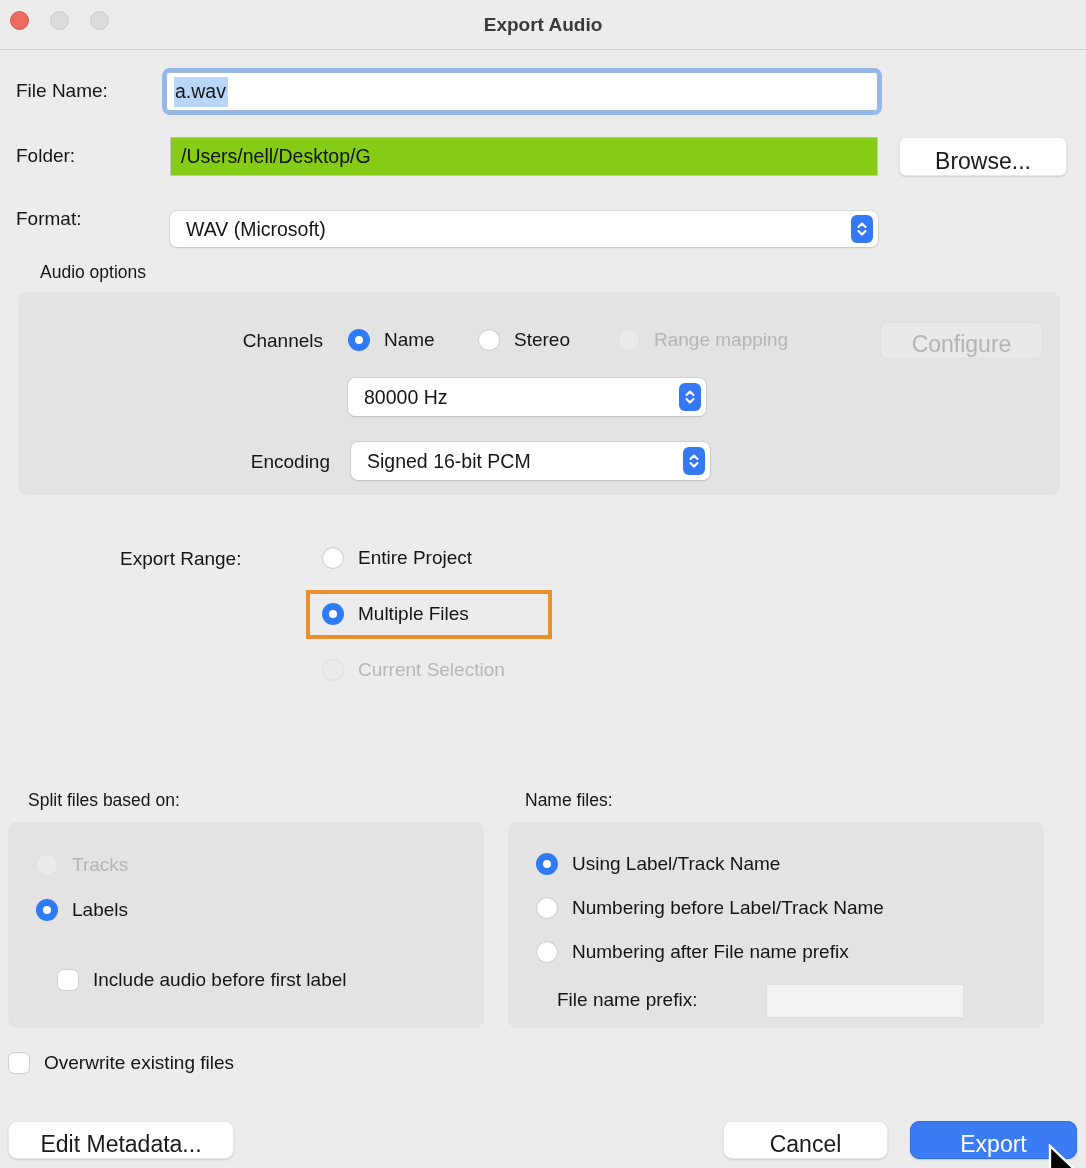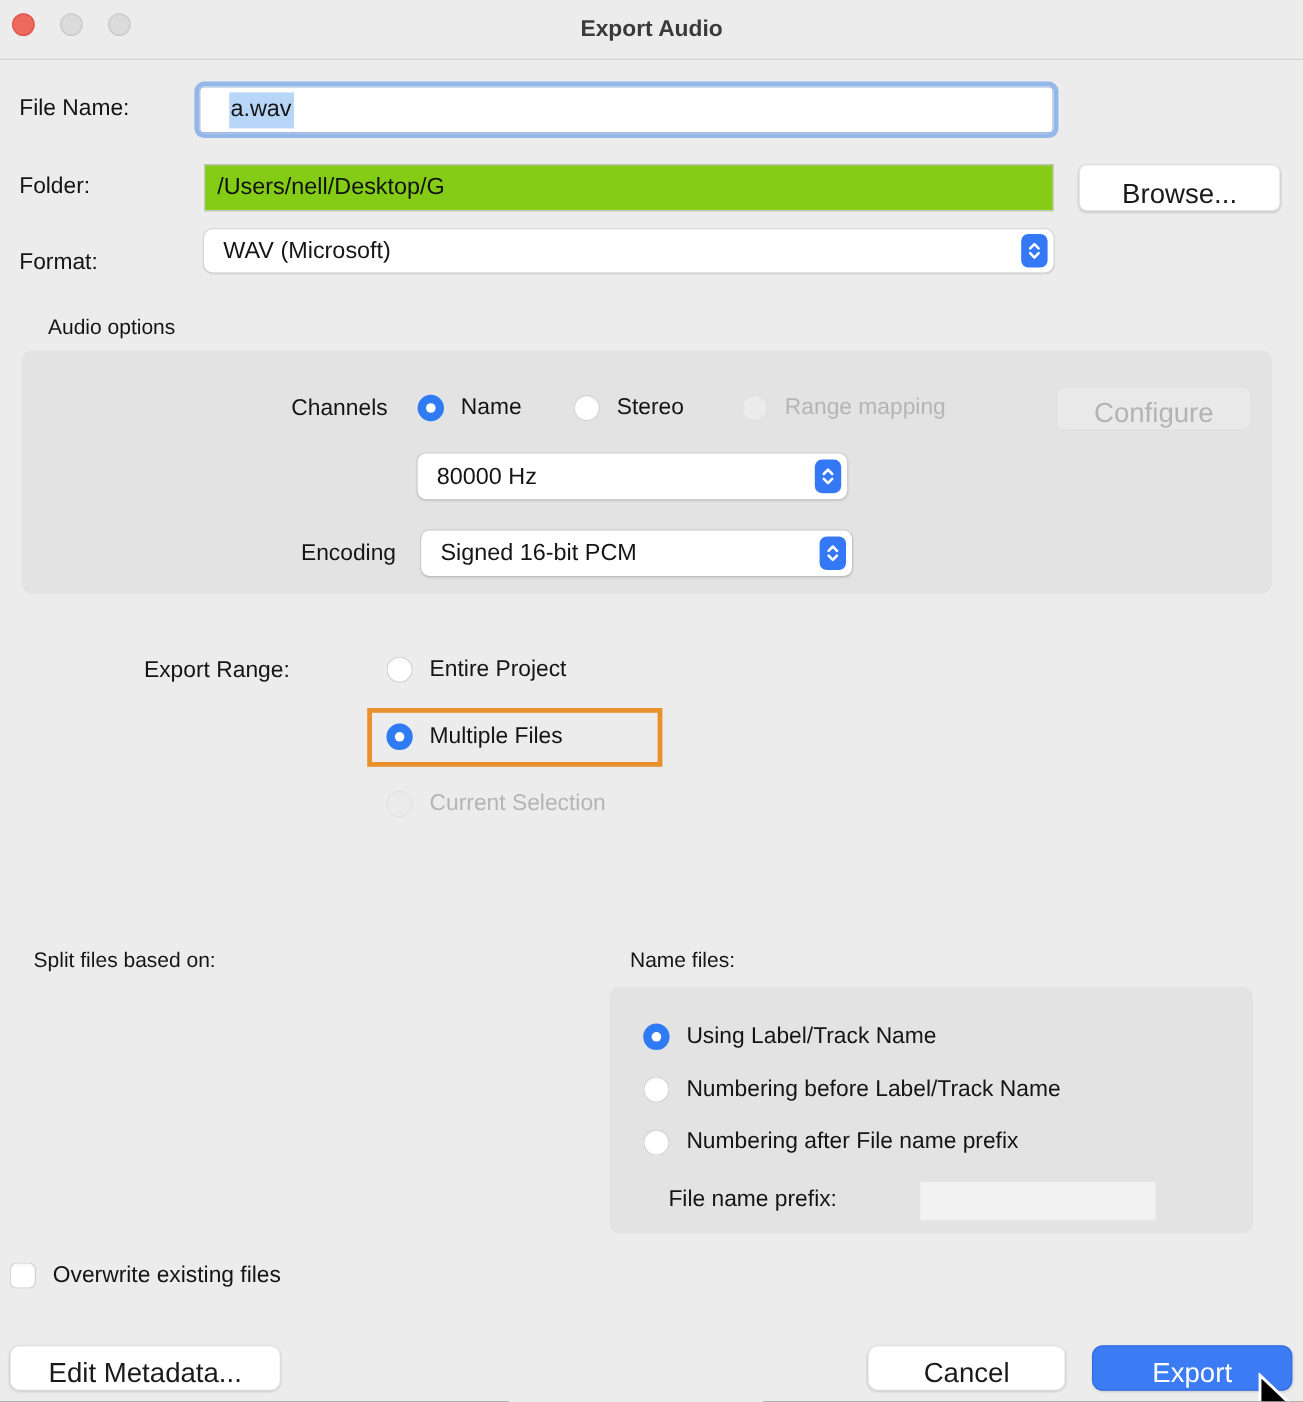--- a/index.html
+++ b/index.html
@@ -37,21 +37,21 @@
             display:flex; align-items:center; padding-left:16px; font-size:19.5px; }
   .stepper { position:absolute; right:5px; top:50%; transform:translateY(-50%);
              width:22px; height:28px; background:#3478F6; border-radius:6px;
              display:flex; align-items:center; justify-content:center; }
   .text-input { position:absolute; background:#84cc16; border:1px solid #C8C8C8; border-top-color:#B9B9B9;
                 font-family:"Liberation Sans",sans-serif; font-size:19.5px; color:#111;
                 padding:0 10px; }
   
   .focus-ring { position:absolute; left:162px; top:68px; width:720px; height:47px;
                 border:4px solid #94B7EA; border-radius:8px; background:#fff;
-                box-shadow: inset 0 0 0 1px #9FB6D8; display:flex; align-items:center; padding-left:25px; }
+                box-shadow: inset 0 0 0 1px #9FB6D8; display:flex; align-items:center; padding-left:8px; }
   .sel-text { background:#B8D7F8; font-size:19.5px; padding:3px 2px 4px 1px; }
   
   .ctl-row { position:absolute; display:flex; align-items:center; gap:14px; white-space:nowrap; }
   .radio { width:22px; height:22px; border-radius:50%; flex:0 0 auto; }
   .radio.sel { background:#2F7BF5; display:flex; align-items:center; justify-content:center; }
   .radio.sel::after { content:""; width:8px; height:8px; border-radius:50%; background:#fff; }
   .radio.unsel { background:#fff; box-shadow: inset 0 0 0 1px #D0D0D0, inset 0 2px 3px rgba(0,0,0,0.05); }
   .radio.dis { background:#EBEBEB; box-shadow: inset 0 0 0 1px #E0E0E0; }
   .checkbox { width:22px; height:22px; border-radius:6px; flex:0 0 auto;
               display:flex; align-items:center; justify-content:center; }
@@ -79,21 +79,21 @@
     <span class="sel-text">a.wav</span>
   </div>
 
   <div class="lbl" style="left:16px; top:145px;">Folder:</div>
   <input class="text-input" style="left: 170px; top: 137px; width: 708px; height: 39px;" value="/Users/nell/Desktop/G">
   <div class="btn" style="left:899px; top:137px; width:168px; height:39px;">
     <span>Browse...</span>
   </div>
 
   <div class="lbl" style="left:16px; top:208px;">Format:</div>
-  <div class="select" style="left:170px; top:191px; width:708px; height:36px;">
+  <div class="select" style="left:170px; top:211px; width:708px; height:36px;">
     <span>WAV (Microsoft)</span>
     <span class="stepper">
       <svg width="14" height="18" viewBox="0 0 14 18">
           <path d="M3.5 7 7 3.4 10.5 7 M3.5 11 7 14.6 10.5 11" stroke="#fff" stroke-width="2.1" fill="none" stroke-linecap="round" stroke-linejoin="round"></path>
         </svg>
     </span>
   </div>
 
   <div class="sect-lbl" style="left:40px; top:262px;">Audio options</div>
   <div class="panel" style="left:18px; top:292px; width:1042px; height:203px;">
@@ -149,20 +149,34 @@
     <span>Multiple Files</span>
   </div>
 
   <div class="ctl-row dis-txt" style="left:322px; top:659px;">
     <span class="radio dis"></span>
     <span>Current Selection</span>
   </div>
 
 
   <div class="sect-lbl" style="left:28px; top:790px;">Split files based on:</div>
+  <div class="panel" style="left:8px; top:822px; width:476px; height:206px;">
+    <div class="ctl-row dis-txt" style="left:28px; top:32px;">
+      <span class="radio dis"></span>
+      <span>Tracks</span>
+    </div>
+    <div class="ctl-row" style="left:28px; top:77px;">
+      <span class="radio sel"></span>
+      <span>Labels</span>
+    </div>
+    <div class="ctl-row" style="left:49px; top:147px;">
+      <span class="checkbox unchecked"></span>
+      <span>Include audio before first label</span>
+    </div>
+  </div>
 
   <div class="sect-lbl" style="left:525px; top:790px;">Name files:</div>
   <div class="panel" style="left:508px; top:822px; width:536px; height:206px;">
     <div class="ctl-row" style="left:28px; top:31px;">
       <span class="radio sel"></span>
       <span>Using Label/Track Name</span>
     </div>
     <div class="ctl-row" style="left:28px; top:75px;">
       <span class="radio unsel"></span>
       <span>Numbering before Label/Track Name</span>

